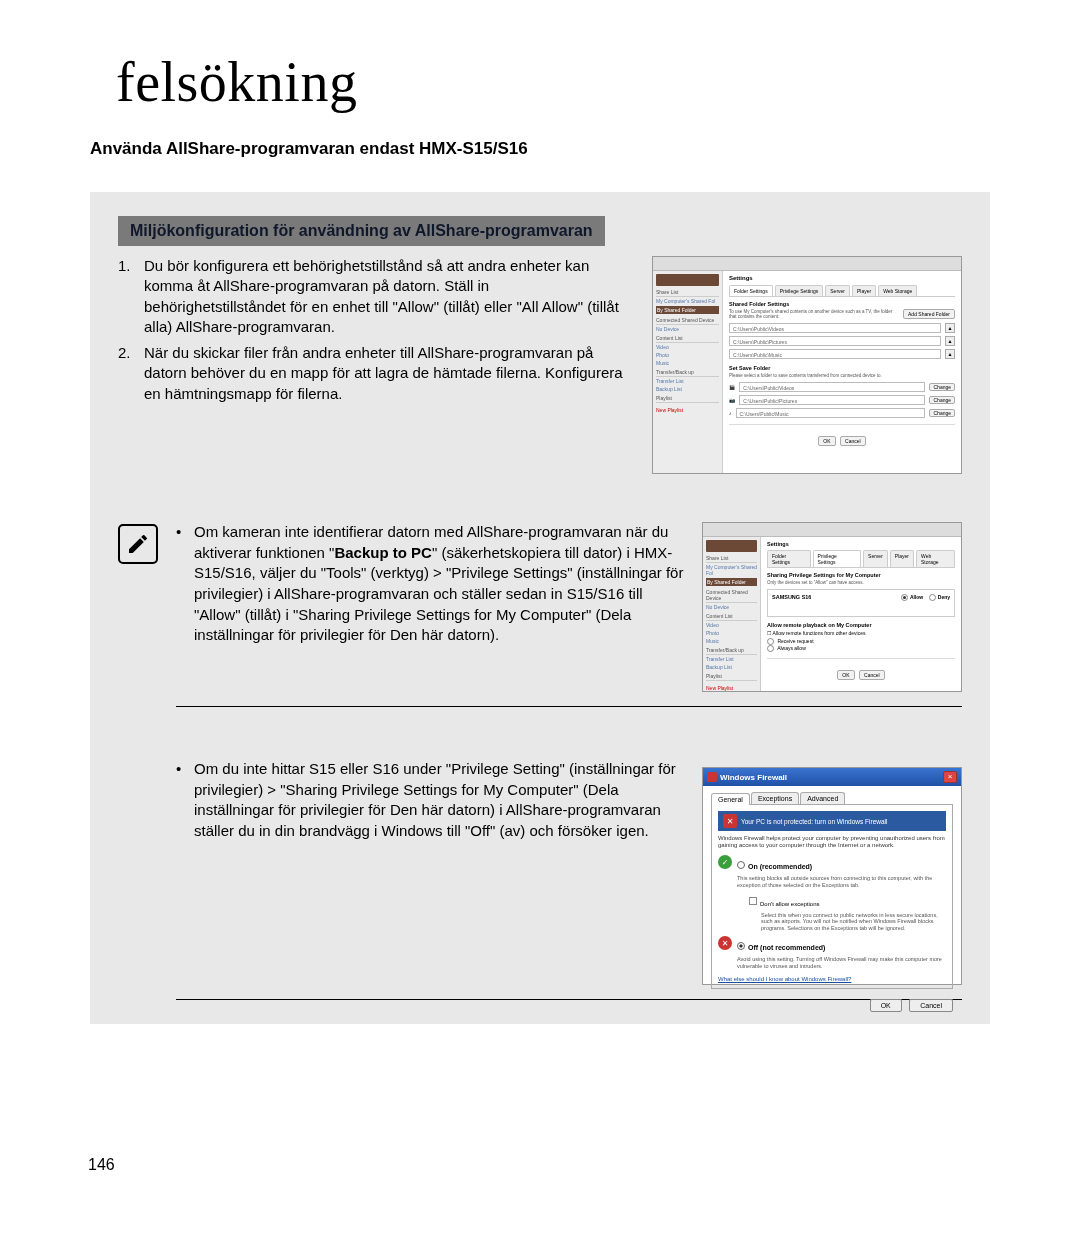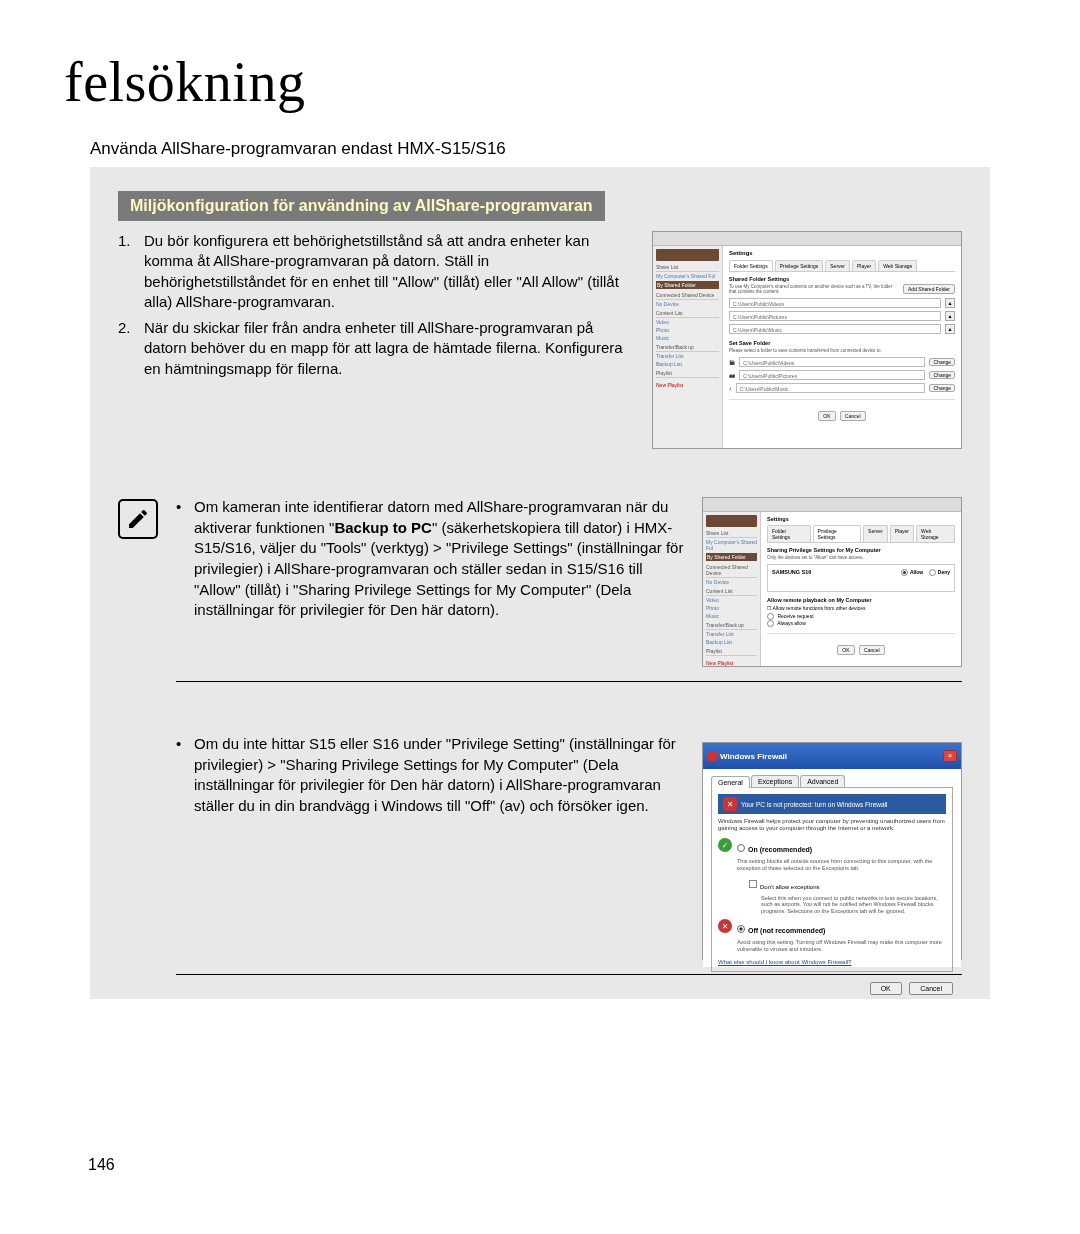--- a/index.html
+++ b/index.html
@@ -8,39 +8,39 @@
       height: 1234px;
       font-family: Arial, Helvetica, sans-serif;
       background: #fff;
       color: #000;
       position: relative;
     }
     .page-title {
       font-size: 56px;
       font-weight: 300;
       font-family: "Times New Roman", serif;
-      padding: 50px 0 10px 64px;
+      padding: 50px 0 10px 116px;
       letter-spacing: 0.5px;
     }
     .content-wrapper {
       padding: 15px 90px 0 90px;
     }
     .subtitle {
       font-size: 17px;
-      font-weight: normal;
-      margin-bottom: 8px;
+      font-weight: bold;
+      margin-bottom: 33px;
     }
     .gray-box {
       background: #e8e8e8;
       padding: 24px 28px;
     }
     .section-banner {
       display: inline-block;
       background: #7a7a7a;
-      color: #fef9c3;
+      color: #0f172a;
       font-size: 16px;
       font-weight: bold;
       padding: 6px 12px;
       margin-bottom: 10px;
     }
     .row {
       display: flex;
       align-items: flex-start;
       gap: 18px;
       margin-bottom: 6px;
@@ -216,21 +216,21 @@
     .fs-btnbar {
       text-align: center;
       margin-top: 6px;
       padding-top: 4px;
       border-top: 1px solid #ddd;
     }
     .fs-radio { width: 7px; height: 7px; border: 1px solid #888; border-radius: 50%; display: inline-block; vertical-align: middle; margin-right: 2px; }
     .fs-radio.sel::after { content: ""; display: block; width: 3px; height: 3px; background: #333; border-radius: 50%; margin: 1px; }
     
     .fw-titlebar {
-      height: 26px;
+      height: 18px;
       background: linear-gradient(#3a74d0, #2050a8);
       display: flex;
       align-items: center;
       justify-content: space-between;
       padding: 0 4px;
     }
     .fw-titlebar-text { color: #fff; font-size: 8px; font-weight: bold; display: flex; align-items: center; gap: 3px; }
     .fw-close { width: 14px; height: 12px; background: #d44; border: 1px solid #933; color: #fff; font-size: 8px; text-align: center; line-height: 10px; border-radius: 2px; }
     .fw-body { background: #fff; padding: 6px 8px; height: calc(100% - 18px); }
     .fw-tabs { display: flex; gap: 0; border-bottom: 1px solid #aaa; }

